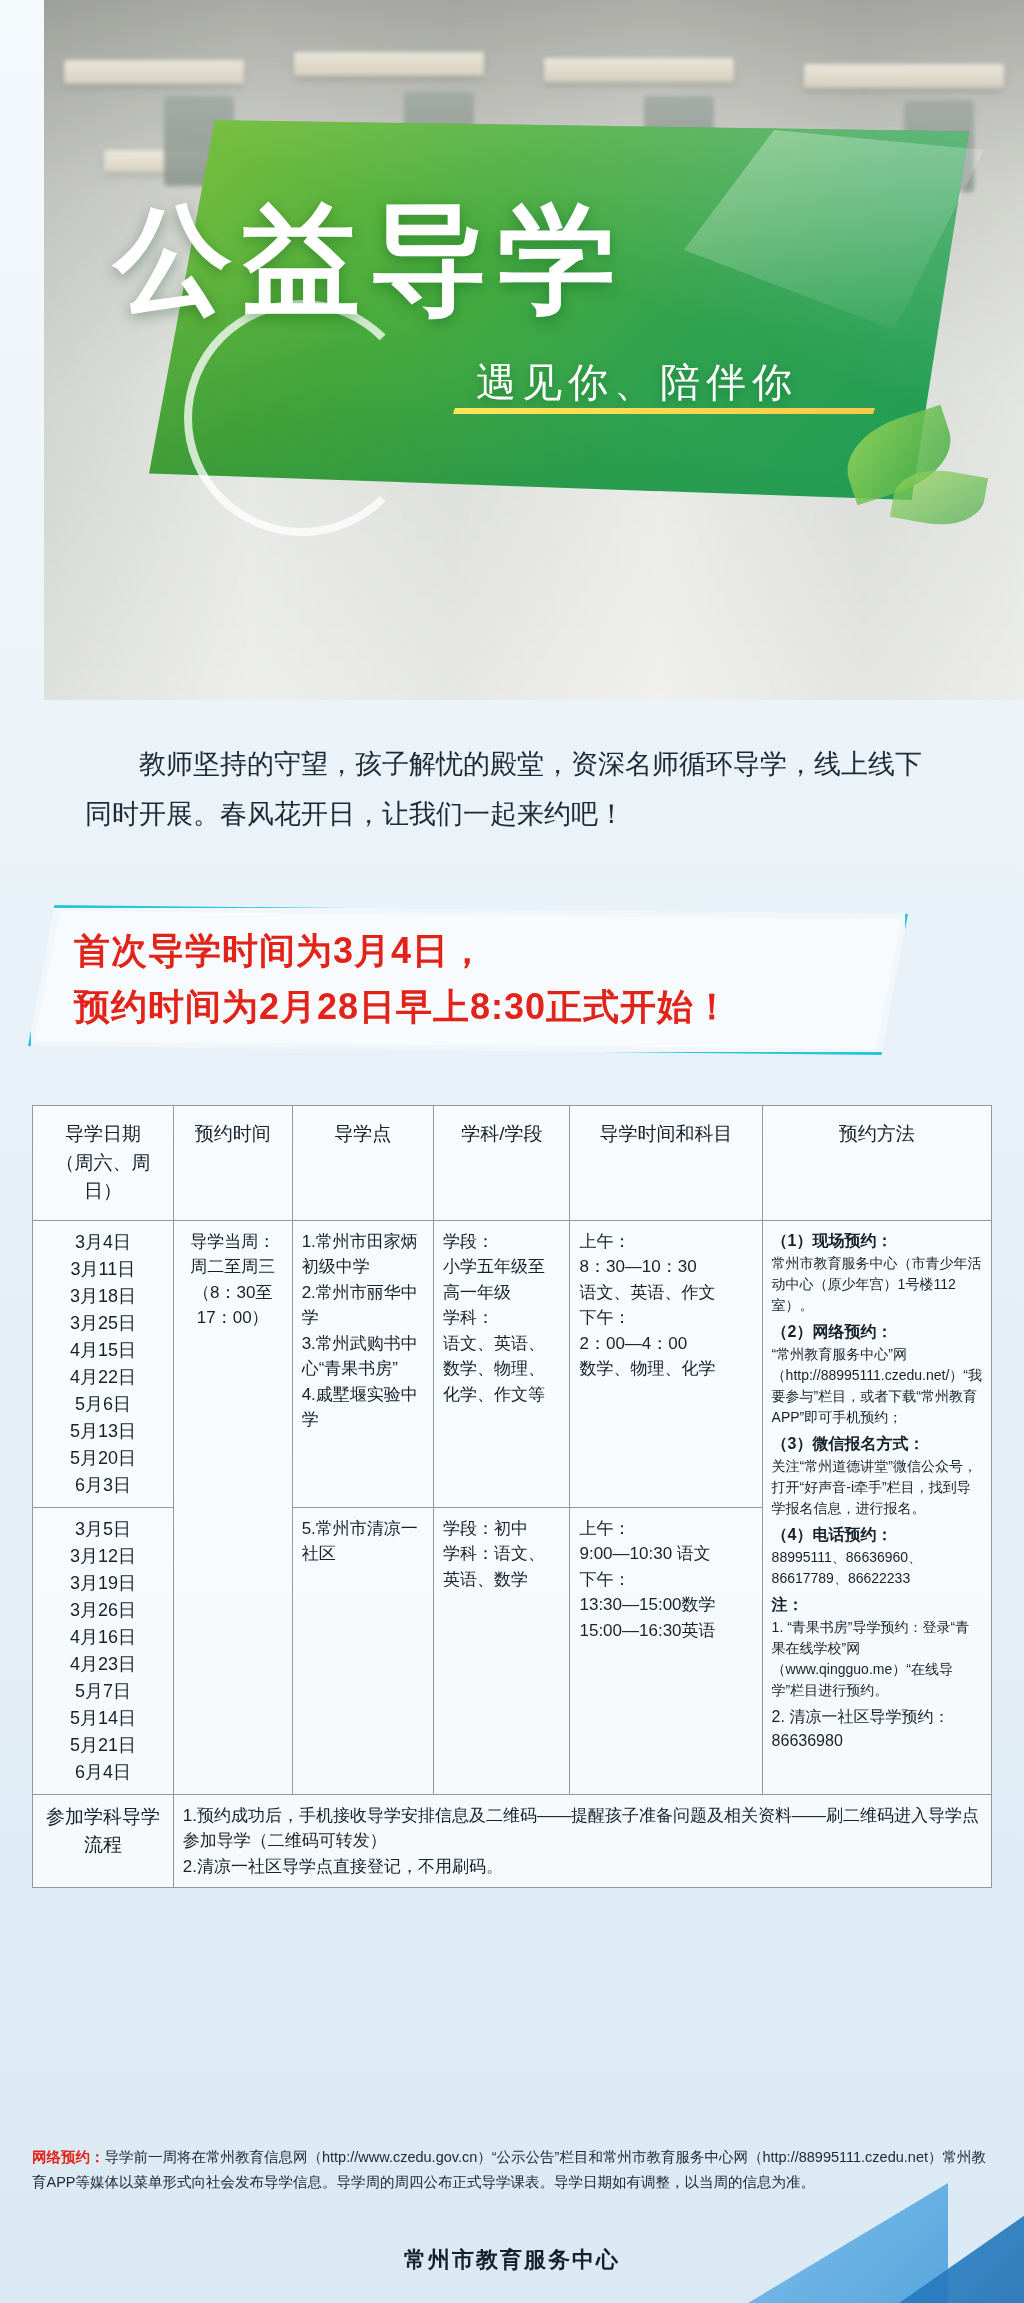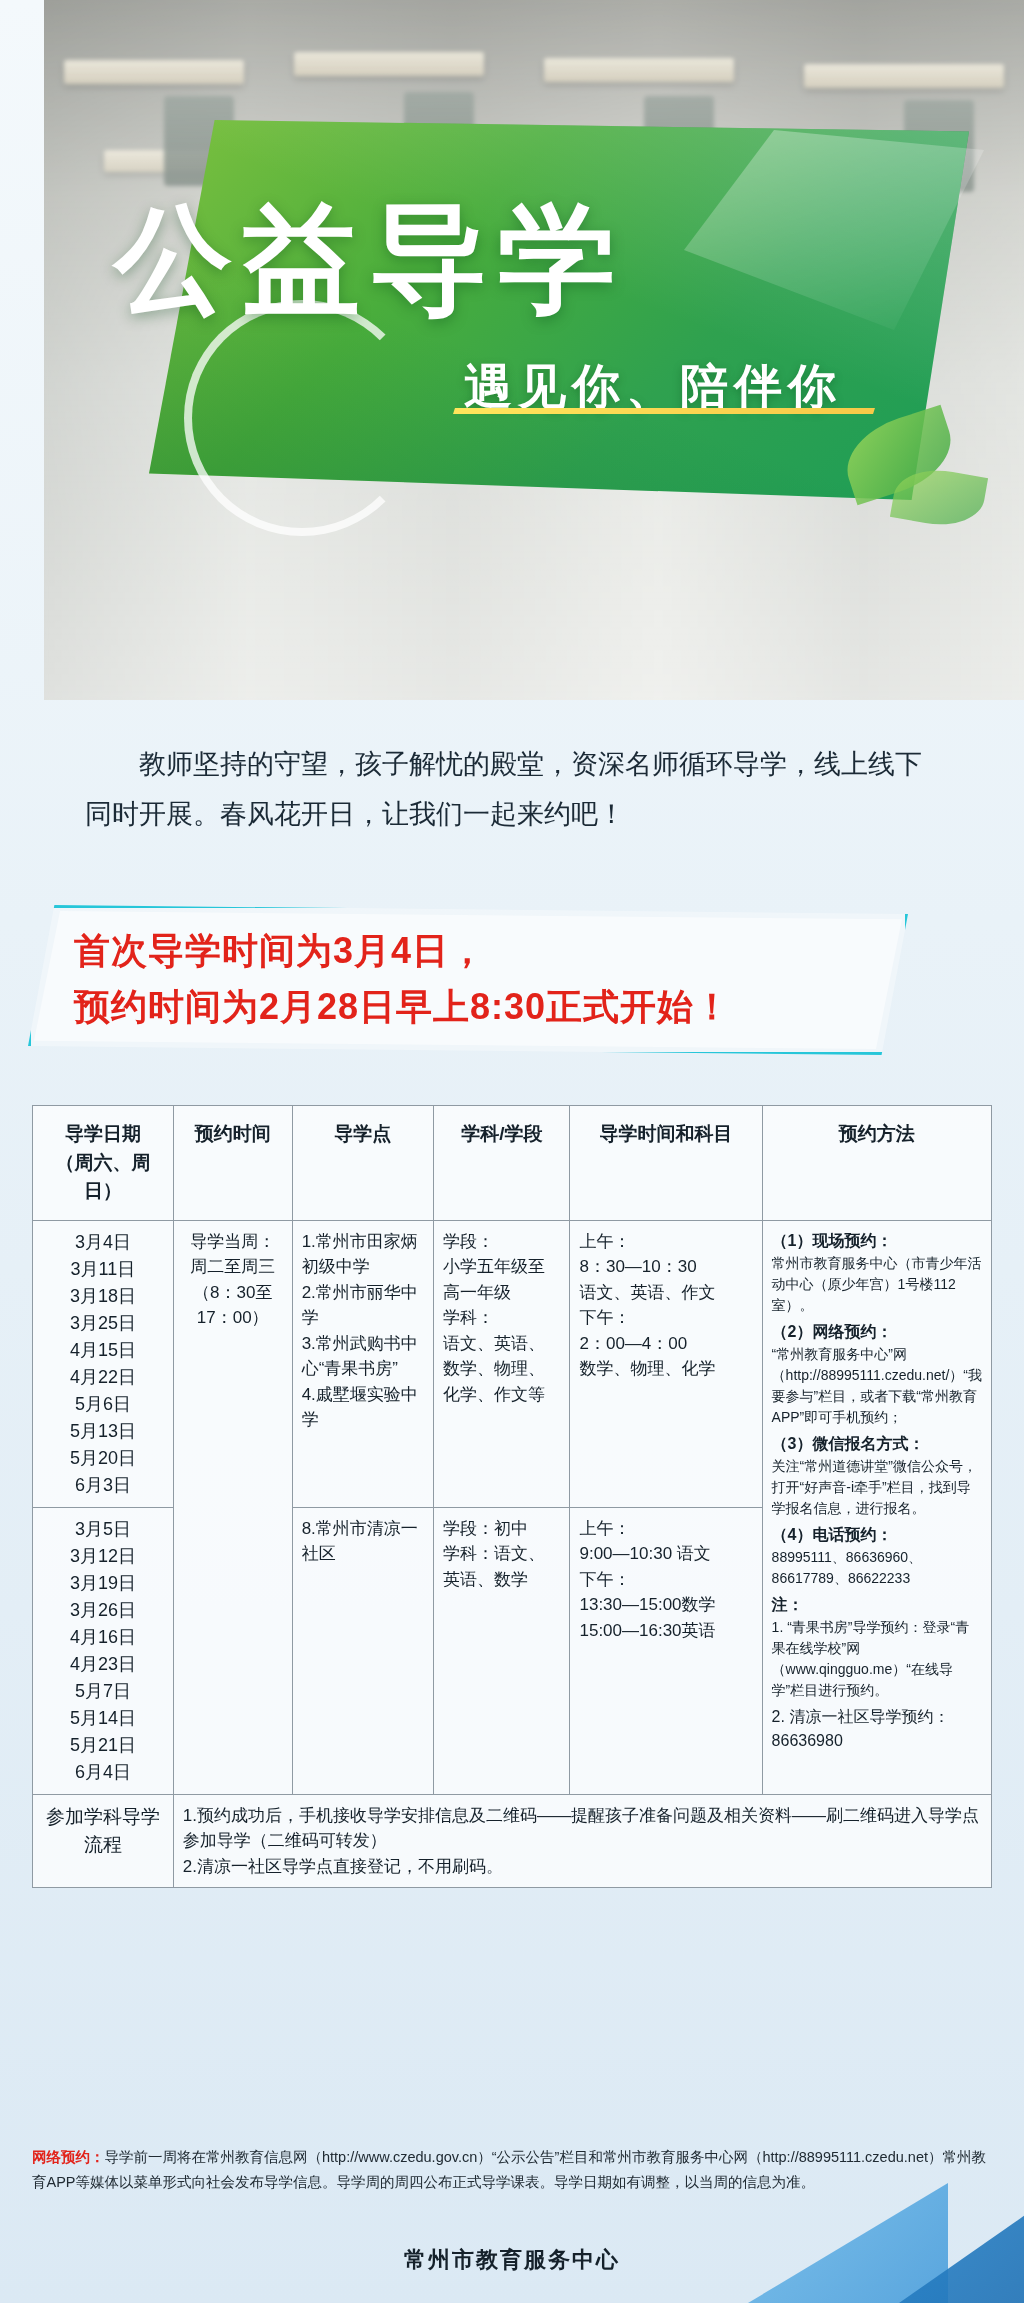--- a/index.html
+++ b/index.html
@@ -82,23 +82,23 @@
     font-size:118px;
     line-height:1;
     font-weight:bold;
     color:#ffffff;
     letter-spacing:10px;
     text-shadow:0 4px 14px rgba(0,70,20,.35);
     font-family:"DejaVu Sans","Liberation Sans",sans-serif;
   }
   .sub-title{
     position:absolute;
-    left:420px;top:355px;
-    font-size:48px;
-    font-weight:bold;
+    left:432px;top:355px;
+    font-size:40px;
+    font-weight:normal;
     color:#ffffff;
     letter-spacing:6px;
     text-shadow:0 3px 8px rgba(0,70,20,.35);
   }
   .title-underline{
     position:absolute;
     left:410px;top:408px;
     width:420px;height:6px;
     background:linear-gradient(90deg,#ffe55c,#f7c948);
     transform:skewX(-18deg);
@@ -161,21 +161,21 @@
     font-size:17px;
     color:#15212b;
   }
   table.sched th,table.sched td{
     border:1px solid #8f9aa3;
     padding:8px 9px;
     vertical-align:top;
     line-height:1.5;
   }
   table.sched th{
-    font-weight:bold;
+    font-weight:normal;
     text-align:center;
     font-size:19px;
     padding:14px 6px;
   }
   .c-dates{width:130px;text-align:center;font-size:18px;line-height:1.85;}
   .c-booktime{width:105px;text-align:center;}
   .c-place{width:130px;}
   .c-subject{width:125px;}
   .c-time{width:185px;}
   .c-method{width:auto;font-size:14px;line-height:1.55;}
@@ -327,21 +327,21 @@
         <td class="c-dates" style="white-space:pre-line;">3月5日
 3月12日
 3月19日
 3月26日
 4月16日
 4月23日
 5月7日
 5月14日
 5月21日
 6月4日</td>
-        <td class="c-place mid" style="white-space:pre-line;">8.常州市清凉一社区</td>
+        <td class="c-place mid" style="white-space:pre-line;">5.常州市清凉一社区</td>
         <td class="c-subject mid" style="white-space:pre-line;">学段：初中
 学科：语文、英语、数学</td>
         <td class="c-time mid" style="white-space:pre-line;">上午：
 9:00—10:30 语文
 下午：
 13:30—15:00数学
 15:00—16:30英语</td>
       </tr>
       <tr>
         <td class="flow-label" style="white-space:pre-line;">参加学科导学流程</td>

